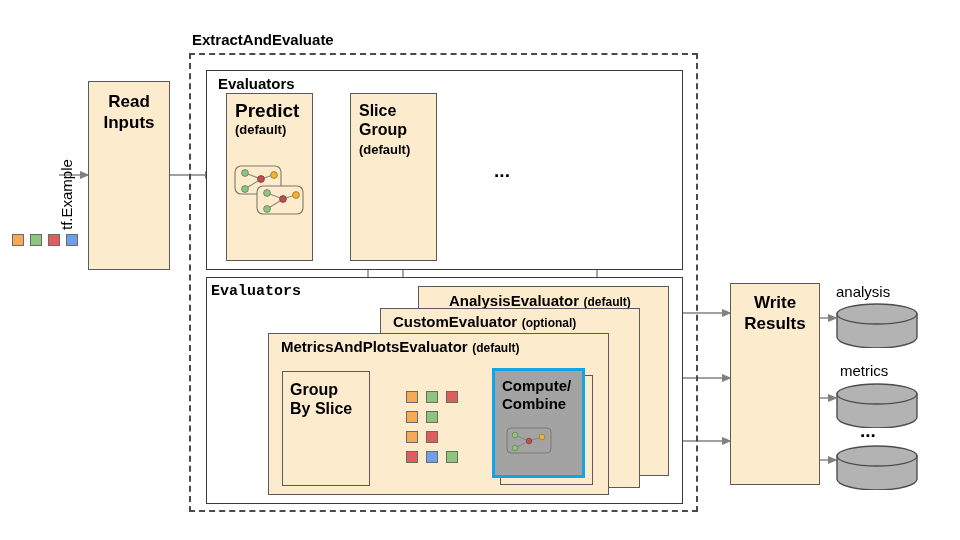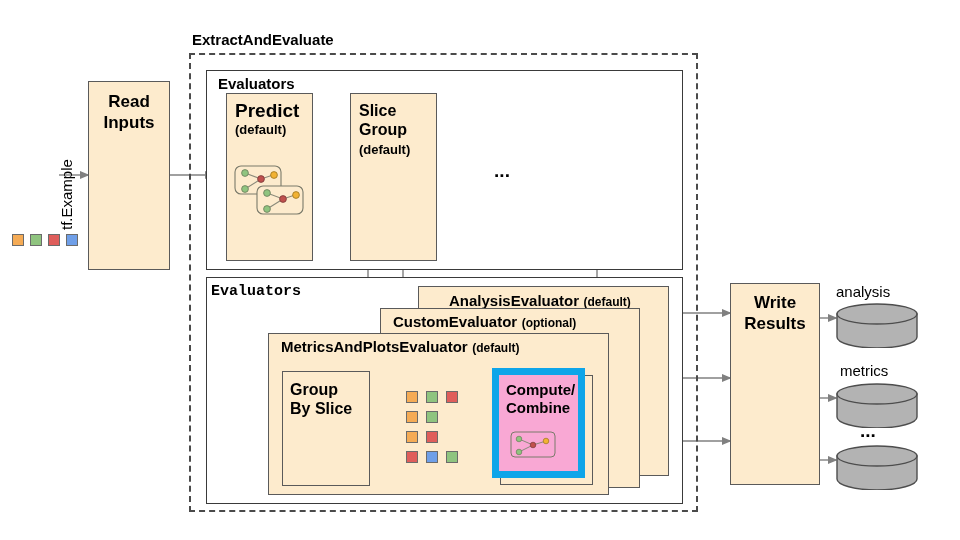--- a/index.html
+++ b/index.html
@@ -154,21 +154,21 @@
     <div class="sq" style="left:0px;top:20px;background:#f5ab55;"></div>
     <div class="sq" style="left:20px;top:20px;background:#8fc47f;"></div>
     <div class="sq" style="left:0px;top:40px;background:#f5ab55;"></div>
     <div class="sq" style="left:20px;top:40px;background:#df5e5b;"></div>
     <div class="sq" style="left:0px;top:60px;background:#df5e5b;"></div>
     <div class="sq" style="left:20px;top:60px;background:#6f9fe8;"></div>
     <div class="sq" style="left:40px;top:60px;background:#8fc47f;"></div>
   </div>
 
   <div class="abs" style="left:500px;top:375px;width:93px;height:110px;background:#fdebcd;border:1px solid #5a5a5a;"></div>
-  <div class="abs" style="left:492px;top:368px;width:93px;height:110px;background:#f9a8d4;border:7px solid #0ea5e9;">
+  <div class="abs" style="left:492px;top:368px;width:93px;height:110px;background:#a3a3a3;border:3px solid #0ea5e9;">
     <div class="btitle" style="position:absolute;left:7px;top:6px;font-size:15px;line-height:18px;">
       <div>Compute/</div>
       <div>Combine</div>
     </div>
     <svg style="position:absolute;left:11px;top:56px;" width="46" height="27" viewBox="0 0 46 27">
       <rect x="1" y="1" width="44" height="25" rx="4" fill="none" stroke="#7a7a6a" stroke-width="1"></rect>
       <path d="M9,8 L23,14 L36,10 M9,21 L23,14" stroke="#8a8a7a" stroke-width="1" fill="none"></path>
       <circle cx="9" cy="8" r="2.8" fill="#8fc47f" stroke="#6a7a5a" stroke-width="0.7"></circle>
       <circle cx="9" cy="21" r="2.8" fill="#8fc47f" stroke="#6a7a5a" stroke-width="0.7"></circle>
       <circle cx="23" cy="14" r="2.8" fill="#c0504d" stroke="#7a3a38" stroke-width="0.7"></circle>

